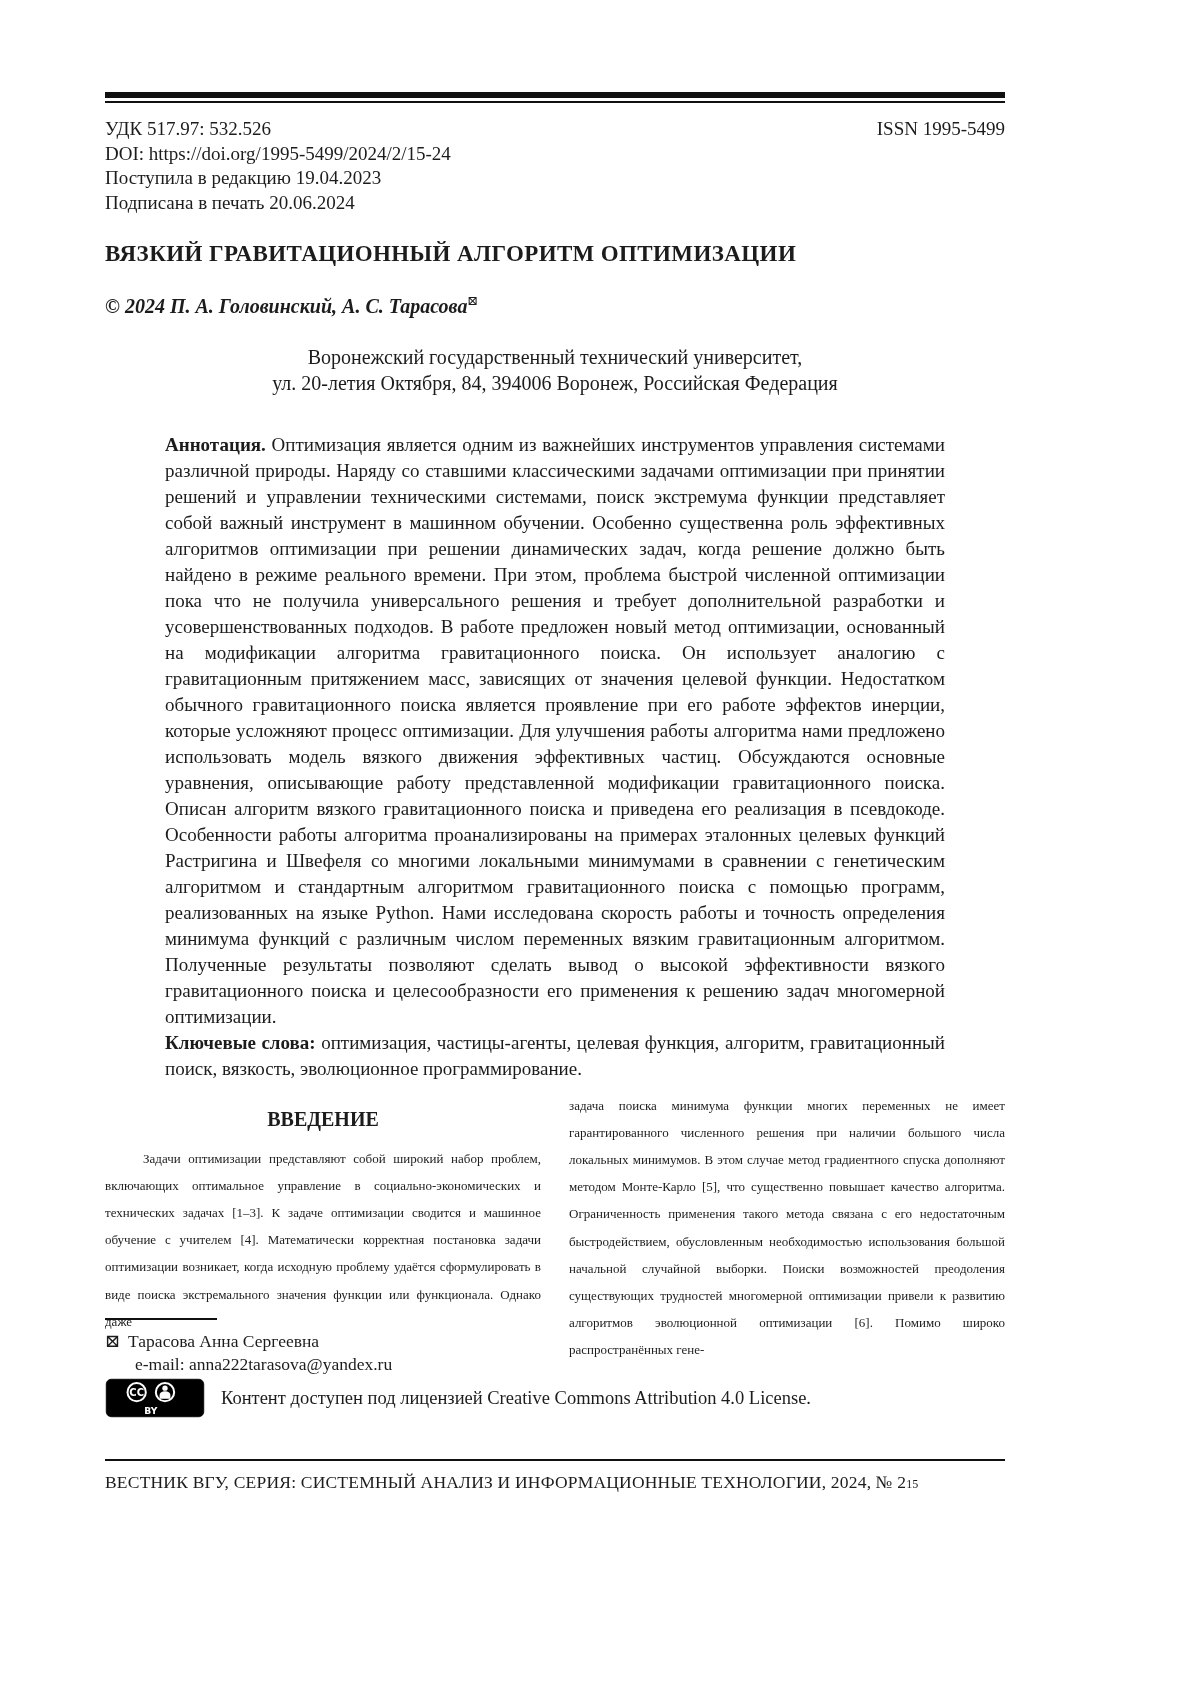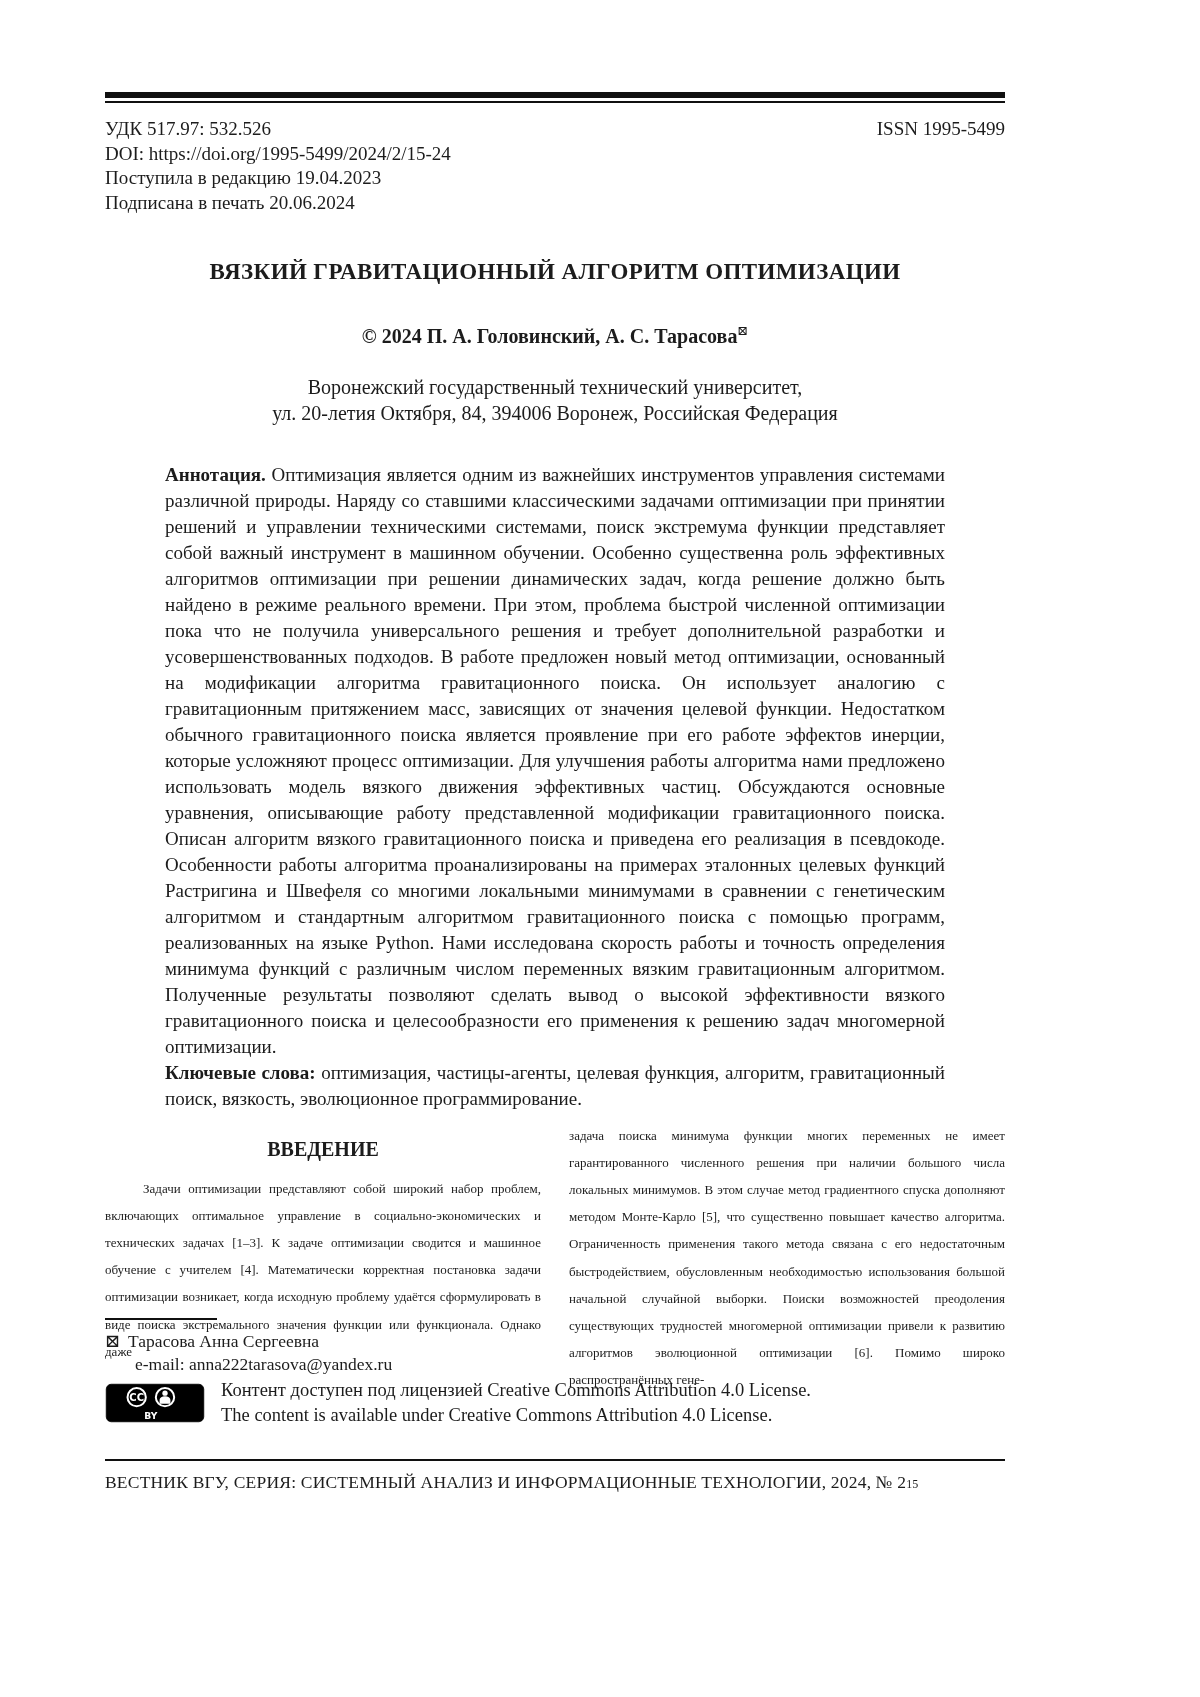--- a/index.html
+++ b/index.html
@@ -24,31 +24,32 @@
     display: flex;
     justify-content: space-between;
     align-items: flex-start;
     margin-top: 14px;
     font-size: 19px;
     line-height: 24.5px;
   }
   .header-left div { white-space: nowrap; }
   .header-right { font-size: 19px; }
   h1.article-title {
-    margin: 44px 0 0 0;
-    text-align: center;
+    margin: 26px 0 0 0;
+    text-align: left;
     font-size: 23px;
     font-weight: bold;
     letter-spacing: 0.4px;
   }
   .byline {
-    margin-top: 38px;
-    text-align: center;
+    margin-top: 26px;
+    text-align: left;
     font-size: 20px;
     font-weight: bold;
+    font-style: italic;
   }
   .byline sup { font-size: 13px; font-weight: normal; }
   .affiliation {
     margin-top: 26px;
     text-align: center;
     font-size: 20px;
     line-height: 26px;
   }
   .abstract {
     margin: 36px 60px 0 60px;
@@ -179,21 +180,20 @@
       <rect x="1.5" y="1.5" width="117" height="45" rx="6" fill="#000000" stroke="#000000"></rect>
       <circle cx="38" cy="17" r="11" fill="none" stroke="#ffffff" stroke-width="2.4"></circle>
       <text x="38" y="21.5" fill="#ffffff" font-size="12" font-weight="bold" text-anchor="middle" font-family="DejaVu Sans, sans-serif">CC</text>
       <circle cx="72" cy="17" r="11" fill="none" stroke="#ffffff" stroke-width="2.4"></circle>
       <circle cx="72" cy="12.2" r="3.2" fill="#ffffff"></circle>
       <path d="M65.5 25 v-4.6 a6.5 4.6 0 0 1 13 0 V25 z" fill="#ffffff"></path>
       <text x="55" y="43" fill="#ffffff" font-size="11" font-weight="bold" text-anchor="middle" font-family="DejaVu Sans, sans-serif">BY</text>
     </svg>
     <div class="license-text">
       <div>Контент доступен под лицензией Creative Commons Attribution 4.0 License.</div>
-      <div>The content is available under Creative Commons Attribution 4.0 License.</div>
     </div>
   </div>
 
   <div class="footer-rule"></div>
 
   <div class="footer-row">
     <div class="footer-journal">ВЕСТНИК ВГУ, СЕРИЯ: СИСТЕМНЫЙ АНАЛИЗ И ИНФОРМАЦИОННЫЕ ТЕХНОЛОГИИ, 2024, № 2</div>
     <div class="footer-page">15</div>
   </div>
 

